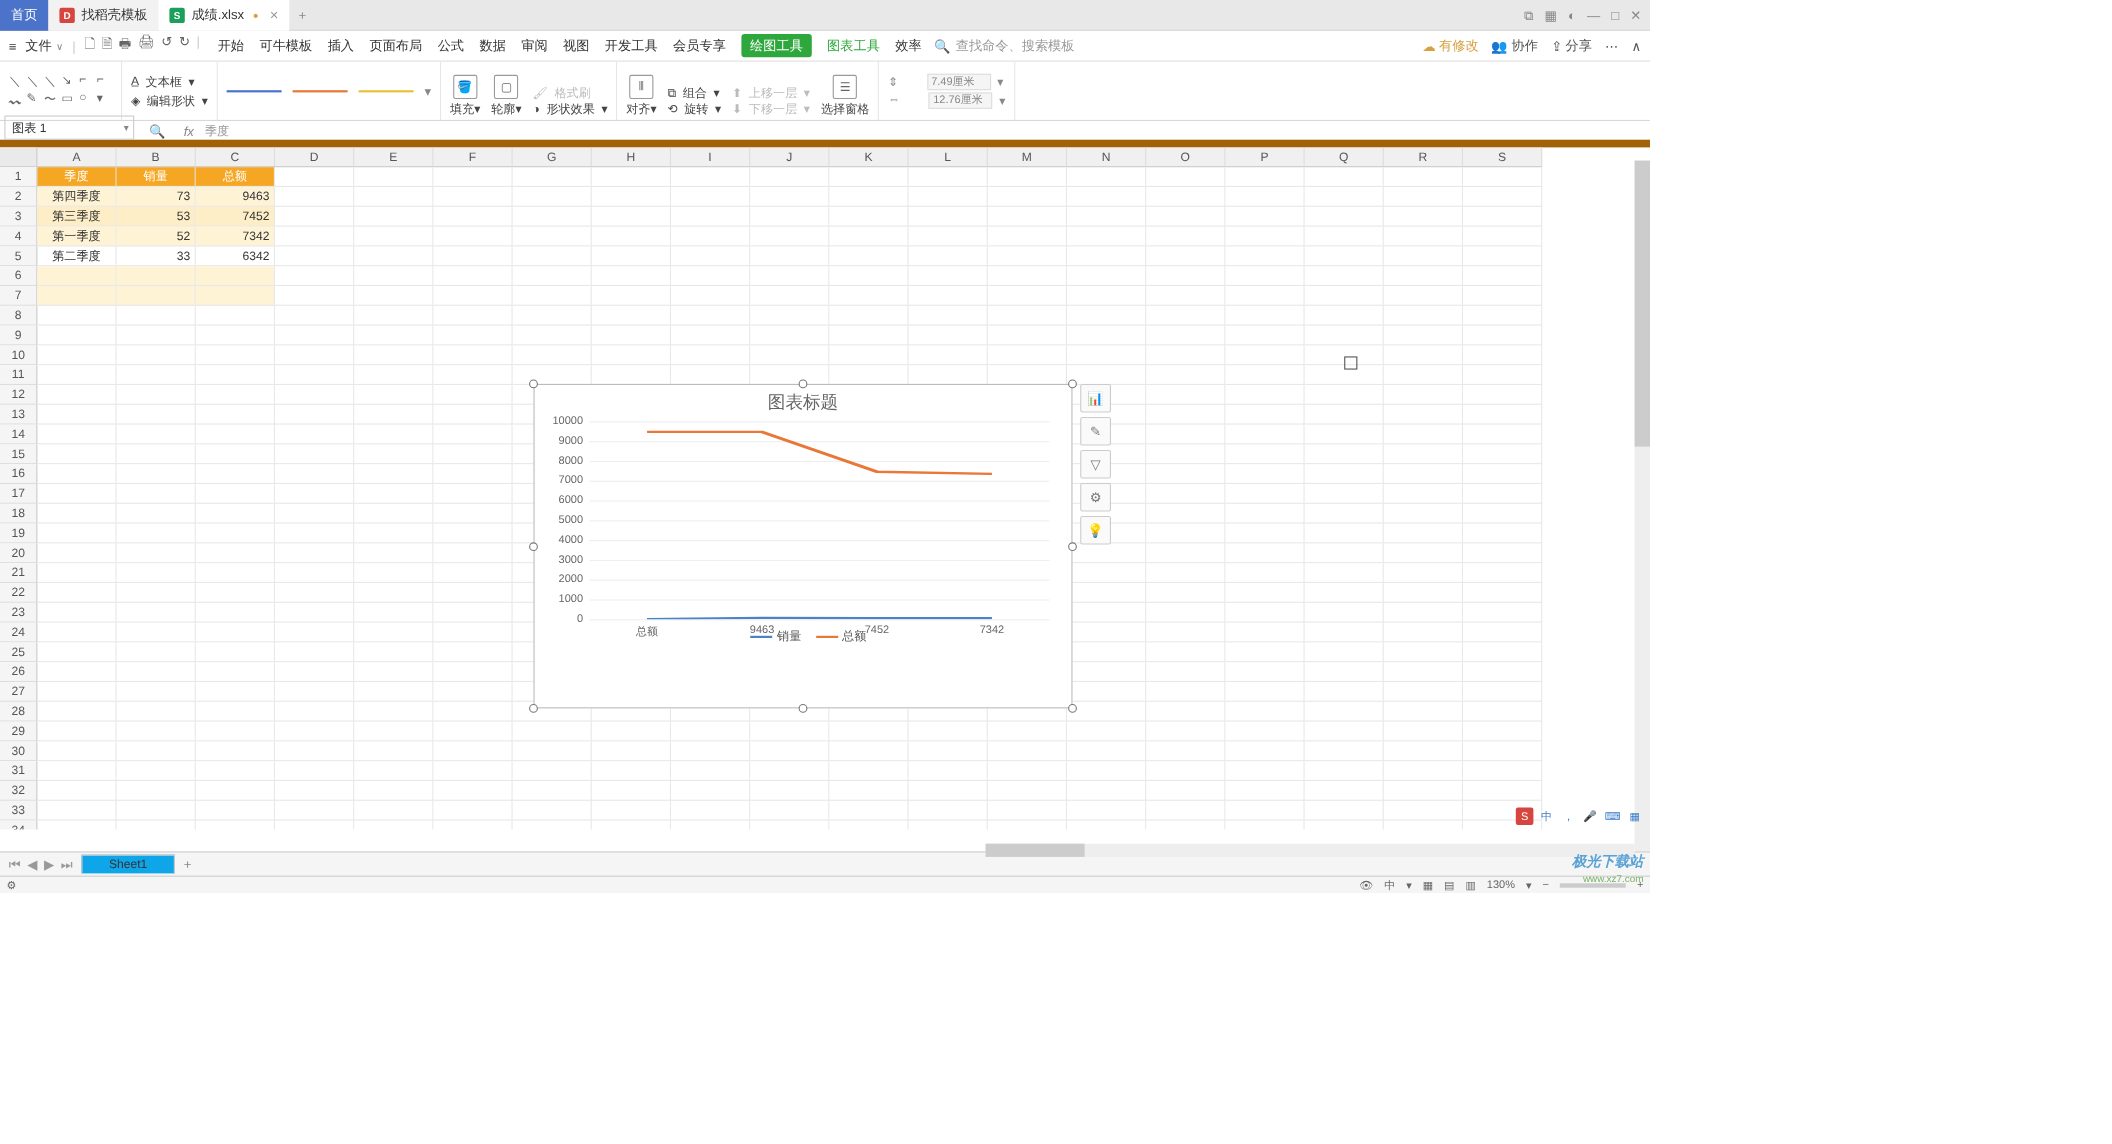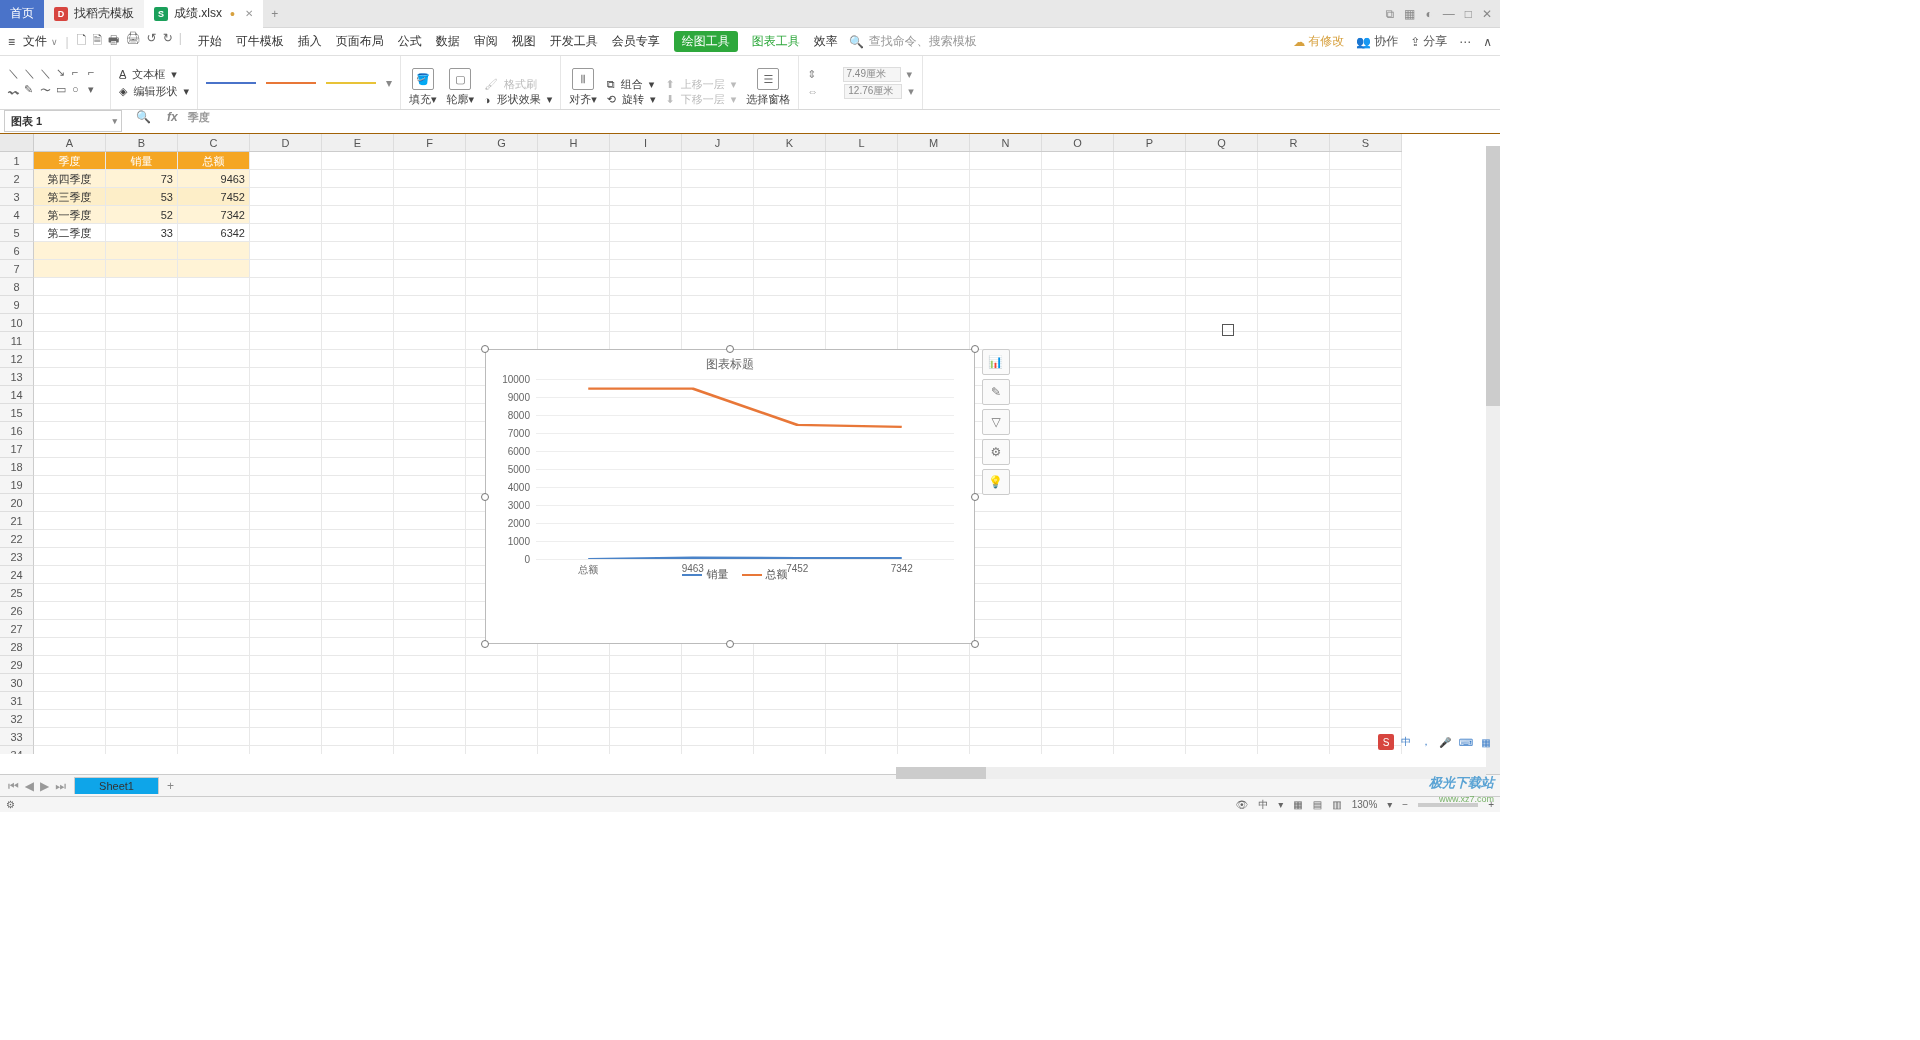--- a/index.html
+++ b/index.html
@@ -43,21 +43,21 @@
 .line-swatch.orange { background: #e87738; }
 .line-swatch.yellow { background: #e8c338; }
 .shape-icons { display:grid; grid-template-columns: repeat(6,14px); gap:2px; color:#666; font-size:11px; }
 .big-btn { display:flex; flex-direction:column; align-items:center; gap:2px; font-size:11px; color:#444; cursor:pointer; }
 .big-btn .ic { width:22px; height:22px; border:1px solid #999; border-radius:2px; display:flex; align-items:center; justify-content:center; color:#666; }
 .small-btn { display:flex; align-items:center; gap:3px; font-size:11px; color:#555; cursor:pointer; }
 .small-btn.disabled { color:#bbb; }
 .dim-input { width:58px; font-size:10px; color:#888; background:#f5f5f5; border:1px solid #ddd; padding:1px 3px;margin-left:20px; }
 
 
-.formulabar { height: 24px; display:flex; align-items:flex-start; border-bottom:1px solid #a16207;font-weight:bold; }
+.formulabar { height: 24px; display:flex; align-items:flex-end; border-bottom:7px solid #a16207; }
 .namebox { width: 118px; height: 22px; border:1px solid #ccc; margin:0 4px; display:flex; align-items:center; padding:0 6px; font-size:11px; position:relative; }
 .namebox::after { content:"▾"; position:absolute; right:4px; color:#888; font-size:9px; }
 .fb-icons { display:flex; gap:10px; color:#888; padding:0 10px; }
 .fx { font-style: italic; color:#888; padding:0 6px; }
 .formula-input { flex:1; font-size:11px; color:#999; padding:0 4px; }
 
 
 .grid-area { position:relative; height: 620px; overflow:hidden; }
 .col-headers { display:flex; position:absolute; top:0; left:0; height:18px; background:#f0f0f0; border-bottom:1px solid #ccc; }
 .ch-corner { width:34px; border-right:1px solid #ccc; background:#eaeaea; }
@@ -71,21 +71,21 @@
 .hdr-cell { background:#f5a623; color:#fff; text-align:center; font-weight:normal; }
 .hl { background:#fff3d6; }
 .hl2 { background:#fdeec8; }
 
 
 .chart { position:absolute; left:485px; top:215px; width:490px; height:295px; background:#fff; border:1px solid #bbb; }
 .chart-handles .h { position:absolute; width:8px; height:8px; border:1px solid #777; background:#fff; border-radius:50%; }
 .h.tl{left:-5px;top:-5px;} .h.tm{left:calc(50% - 4px);top:-5px;} .h.tr{right:-5px;top:-5px;}
 .h.ml{left:-5px;top:calc(50% - 4px);} .h.mr{right:-5px;top:calc(50% - 4px);}
 .h.bl{left:-5px;bottom:-5px;} .h.bm{left:calc(50% - 4px);bottom:-5px;} .h.br{right:-5px;bottom:-5px;}
-.chart-title { text-align:center; font-size:12px; color:#666; padding:6px 0; }
+.chart-title { text-align:center; font-size:16px; color:#666; padding:6px 0; }
 .plot { position:relative; margin:0 20px 0 50px; height:180px; }
 .ylabel { position:absolute; right:calc(100% + 6px); transform:translateY(-50%); font-size:10px; color:#666; }
 .xlabel { position:absolute; top:100%; transform:translateX(-50%); font-size:10px; color:#666; margin-top:4px; }
 .gridline { position:absolute; left:0; right:0; border-top:1px solid #eee; }
 .legend { text-align:center; padding:8px 0; font-size:11px; color:#555; }
 .leg-line { display:inline-block; width:20px; height:2px; vertical-align:middle; margin:0 4px 0 10px; }
 .chart-side { position:absolute; left:982px; top:215px; width:28px; display:flex; flex-direction:column; gap:4px; }
 .chart-side .sbtn { width:28px; height:26px; border:1px solid #ccc; background:#fafafa; display:flex; align-items:center; justify-content:center; color:#777; cursor:pointer; border-radius:2px; }
 
 .p-square { position:absolute; left:1222px; top:190px; width:12px; height:12px; border:1.5px solid #555; }

